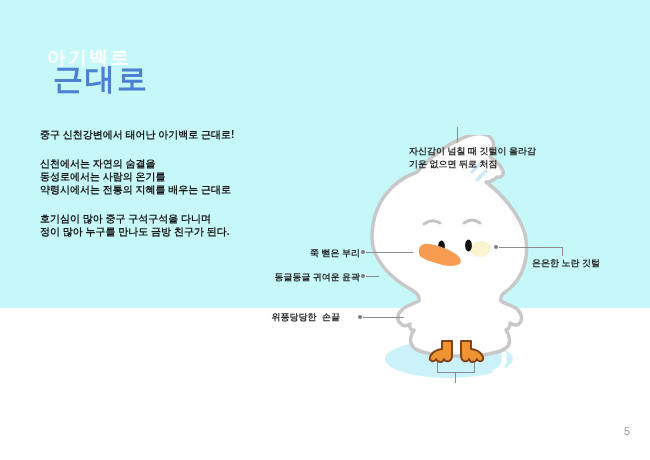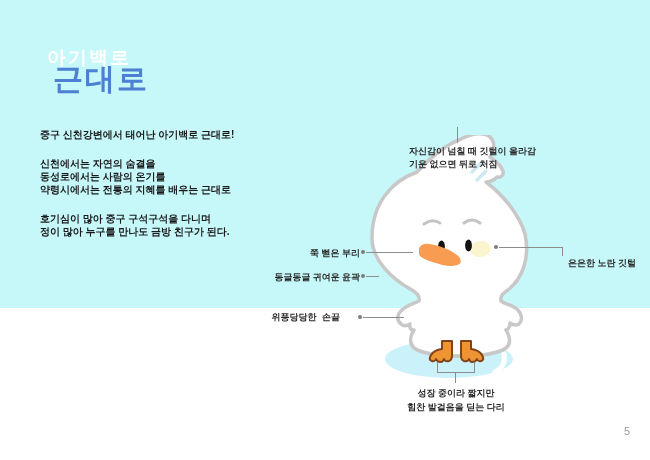--- a/index.html
+++ b/index.html
@@ -107,25 +107,23 @@
   <div class="cdot" style="left:361px;top:250px;"></div>
   <div class="cline" style="left:366px;top:251.5px;width:47px;height:1px;"></div>
 
   <div class="callout right-align" style="right:290px;top:271px;font-family:Liberation Serif, serif;">동글동글 귀여운 윤곽</div>
   <div class="cdot" style="left:361px;top:274px;"></div>
   <div class="cline" style="left:366px;top:275.5px;width:13px;height:1px;"></div>
 
   <div class="cdot" style="left:494px;top:245px;"></div>
   <div class="cline" style="left:499px;top:246.5px;width:64px;height:1px;"></div>
   <div class="cline" style="left:562px;top:246.5px;width:1px;height:9px;"></div>
-  <div class="callout" style="left:568px;top:257px;">은은한 노란 깃털</div>
+  <div class="callout" style="left:532px;top:257px;">은은한 노란 깃털</div>
 
   <div class="callout right-align" style="right:310px;top:312px;font-family:Liberation Mono, monospace;">위풍당당한 손끝</div>
   <div class="cdot" style="left:358px;top:315px;"></div>
   <div class="cline" style="left:363px;top:316.5px;width:41px;height:1px;"></div>
 
   <div class="bracket"></div>
   <div class="cline" style="left:455px;top:372px;width:1px;height:11px;"></div>
-  <div class="callout center-align" style="left:376px;top:386px;width:160px;">성장 중이라 짧지만
-힘찬 발걸음을 딛는 다리</div>
 
   <div class="page-number">5</div>
 </div>
 
 </body></html>

